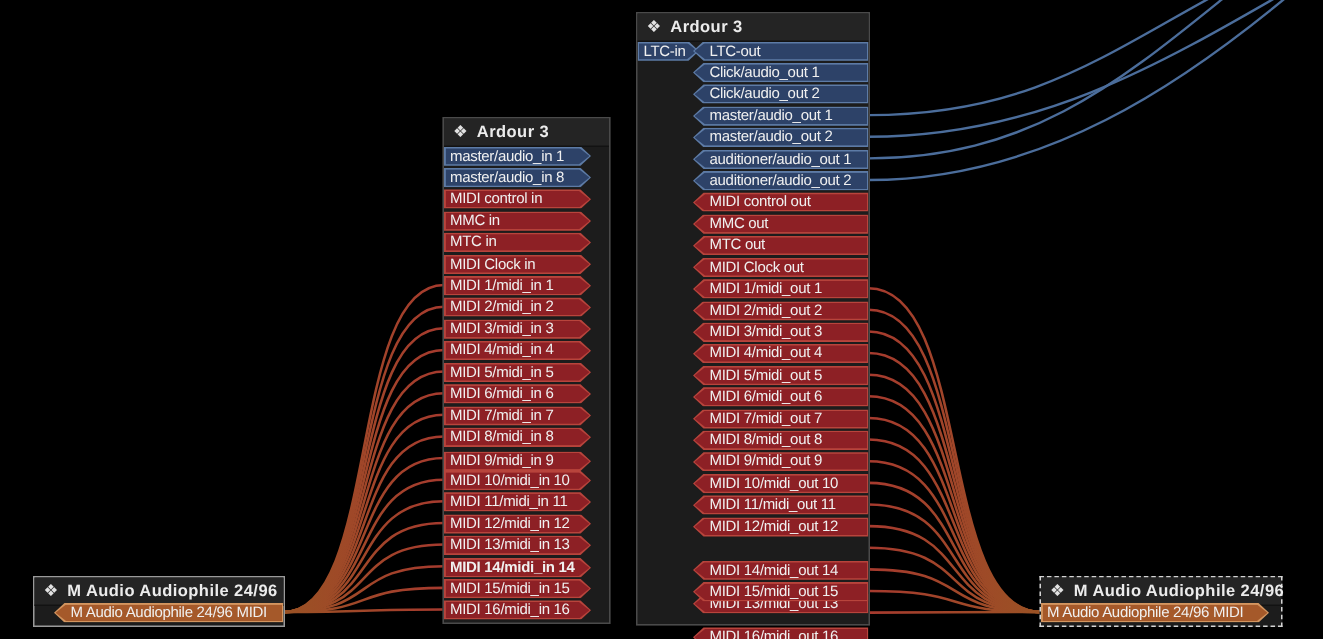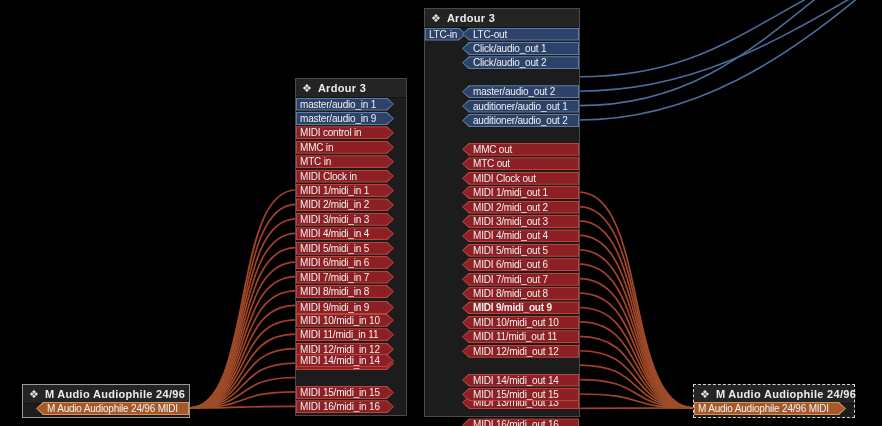--- a/index.html
+++ b/index.html
@@ -109,35 +109,45 @@
       <div class="port out audio" style="left: 37px; top: 32.92px; width: 117px; height: 13px;">
         <div class="shape port-bg"></div>
         <div class="shape port-fill"></div>
         <span class="port-label">Click/audio_out 1</span>
       </div>
       <div class="port out audio" style="left: 37px; top: 47.34px; width: 117px; height: 13px;">
         <div class="shape port-bg"></div>
         <div class="shape port-fill"></div>
         <span class="port-label">Click/audio_out 2</span>
       </div>
+      <div class="port out audio" style="left: 37px; top: 61.76px; width: 117px; height: 13px;">
+        <div class="shape port-bg"></div>
+        <div class="shape port-fill"></div>
+        <span class="port-label">master/audio_out 1</span>
+      </div>
       <div class="port out audio" style="left: 37px; top: 76.18px; width: 117px; height: 13px;">
         <div class="shape port-bg"></div>
         <div class="shape port-fill"></div>
         <span class="port-label">master/audio_out 2</span>
       </div>
       <div class="port out audio" style="left: 37px; top: 90.6px; width: 117px; height: 13px;">
         <div class="shape port-bg"></div>
         <div class="shape port-fill"></div>
         <span class="port-label">auditioner/audio_out 1</span>
       </div>
       <div class="port out audio" style="left: 37px; top: 105.02px; width: 117px; height: 13px;">
         <div class="shape port-bg"></div>
         <div class="shape port-fill"></div>
         <span class="port-label">auditioner/audio_out 2</span>
       </div>
+      <div class="port out midi" style="left: 37px; top: 119.44px; width: 117px; height: 13px;">
+        <div class="shape port-bg"></div>
+        <div class="shape port-fill"></div>
+        <span class="port-label">MIDI control out</span>
+      </div>
       <div class="port out midi" style="left: 37px; top: 133.86px; width: 117px; height: 13px;">
         <div class="shape port-bg"></div>
         <div class="shape port-fill"></div>
         <span class="port-label">MMC out</span>
       </div>
       <div class="port out midi" style="left: 37px; top: 162.7px; width: 117px; height: 13px;">
         <div class="shape port-bg"></div>
         <div class="shape port-fill"></div>
         <span class="port-label">MIDI Clock out</span>
       </div>
@@ -179,21 +189,21 @@
       <div class="port out midi" style="left: 37px; top: 263.64px; width: 117px; height: 13px;">
         <div class="shape port-bg"></div>
         <div class="shape port-fill"></div>
         <span class="port-label">MIDI 7/midi_out 7</span>
       </div>
       <div class="port out midi" style="left: 37px; top: 278.06px; width: 117px; height: 13px;">
         <div class="shape port-bg"></div>
         <div class="shape port-fill"></div>
         <span class="port-label">MIDI 8/midi_out 8</span>
       </div>
-      <div class="port out midi" style="left: 37px; top: 292.48px; width: 117px; height: 13px; font-weight: bold;">
+      <div class="port out midi" style="left: 37px; top: 292.48px; width: 117px; height: 13px;">
         <div class="shape port-bg"></div>
         <div class="shape port-fill"></div>
         <span class="port-label">MIDI 9/midi_out 9</span>
       </div>
       <div class="port out midi" style="left: 37px; top: 306.9px; width: 117px; height: 13px;">
         <div class="shape port-bg"></div>
         <div class="shape port-fill"></div>
         <span class="port-label">MIDI 10/midi_out 10</span>
       </div>
       <div class="port out midi" style="left: 37px; top: 321.32px; width: 117px; height: 13px;">
@@ -233,21 +243,21 @@
         <span class="module-title">Ardour 3</span>
       </div>
       <div class="port in audio" style="left: 0px; top: 18.5px; width: 98px; height: 13px;">
         <div class="shape port-bg"></div>
         <div class="shape port-fill"></div>
         <span class="port-label">master/audio_in 1</span>
       </div>
       <div class="port in audio" style="left: 0px; top: 32.92px; width: 98px; height: 13px;">
         <div class="shape port-bg"></div>
         <div class="shape port-fill"></div>
-        <span class="port-label">master/audio_in 9</span>
+        <span class="port-label">master/audio_in 8</span>
       </div>
       <div class="port in midi" style="left: 0px; top: 47.34px; width: 98px; height: 13px;">
         <div class="shape port-bg"></div>
         <div class="shape port-fill"></div>
         <span class="port-label">MIDI control in</span>
       </div>
       <div class="port in midi" style="left: 0px; top: 61.76px; width: 98px; height: 13px;">
         <div class="shape port-bg"></div>
         <div class="shape port-fill"></div>
         <span class="port-label">MMC in</span>
@@ -320,21 +330,21 @@
       <div class="port in midi" style="left: 0px; top: 263.64px; width: 98px; height: 13px;">
         <div class="shape port-bg"></div>
         <div class="shape port-fill"></div>
         <span class="port-label">MIDI 12/midi_in 12</span>
       </div>
       <div class="port in midi" style="left: 0px; top: 278.06px; width: 98px; height: 13px;">
         <div class="shape port-bg"></div>
         <div class="shape port-fill"></div>
         <span class="port-label">MIDI 13/midi_in 13</span>
       </div>
-      <div class="port in midi" style="left: 0px; top: 275px; width: 98px; height: 13px;">
+      <div class="port in midi" style="left: 0px; top: 293px; width: 98px; height: 13px; font-weight: bold;">
         <div class="shape port-bg"></div>
         <div class="shape port-fill"></div>
         <span class="port-label">MIDI 14/midi_in 14</span>
       </div>
       <div class="port in midi" style="left: 0px; top: 306.9px; width: 98px; height: 13px;">
         <div class="shape port-bg"></div>
         <div class="shape port-fill"></div>
         <span class="port-label">MIDI 15/midi_in 15</span>
       </div>
       <div class="port in midi" style="left: 0px; top: 321.32px; width: 98px; height: 13px;">

